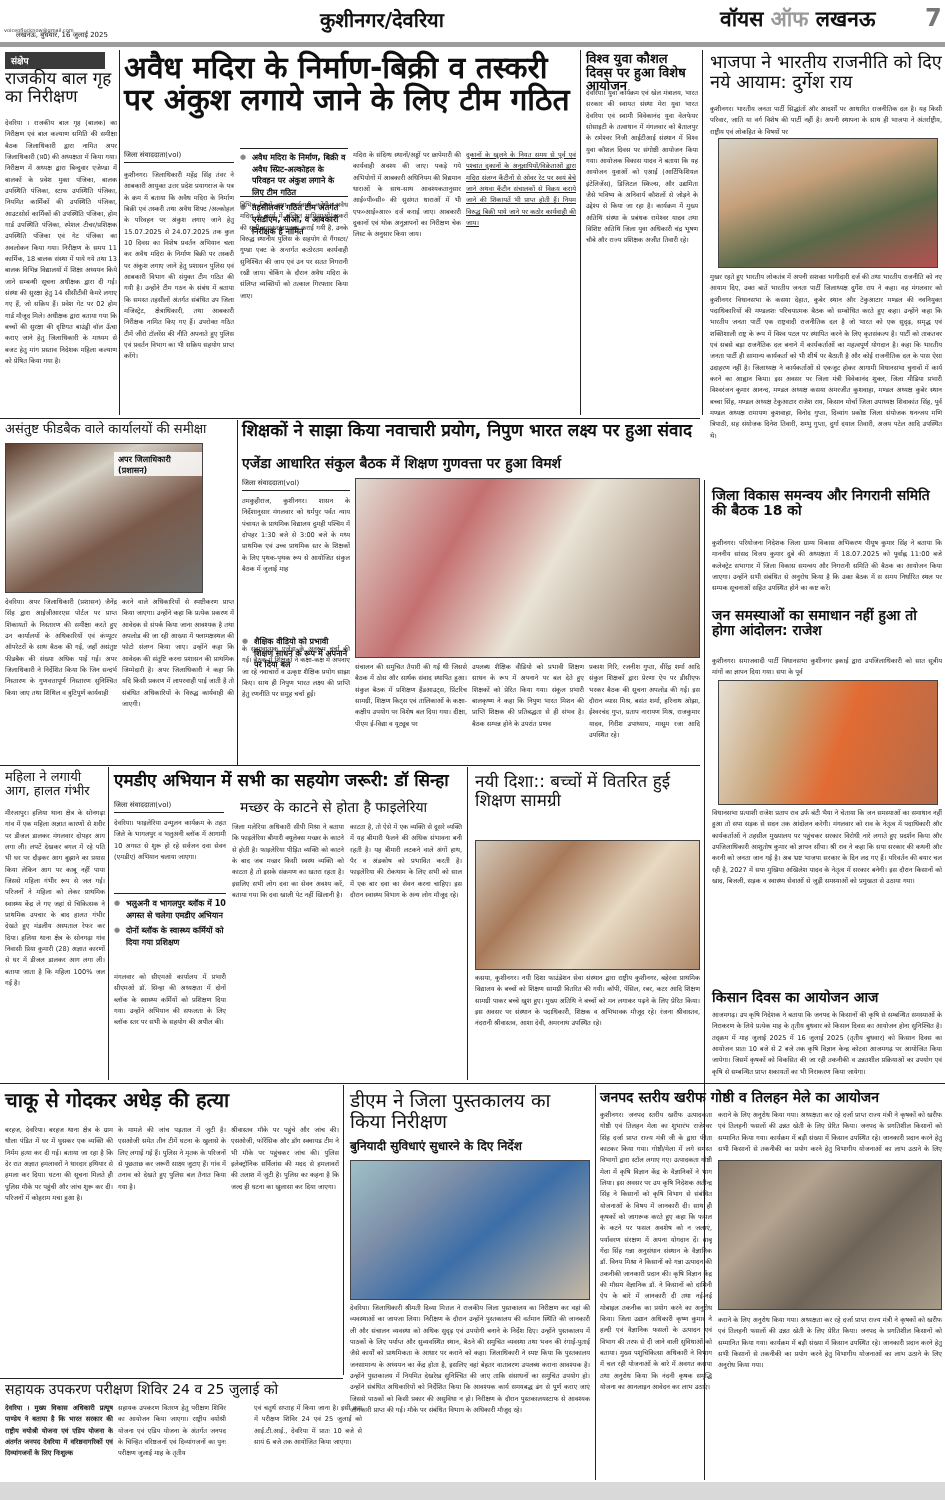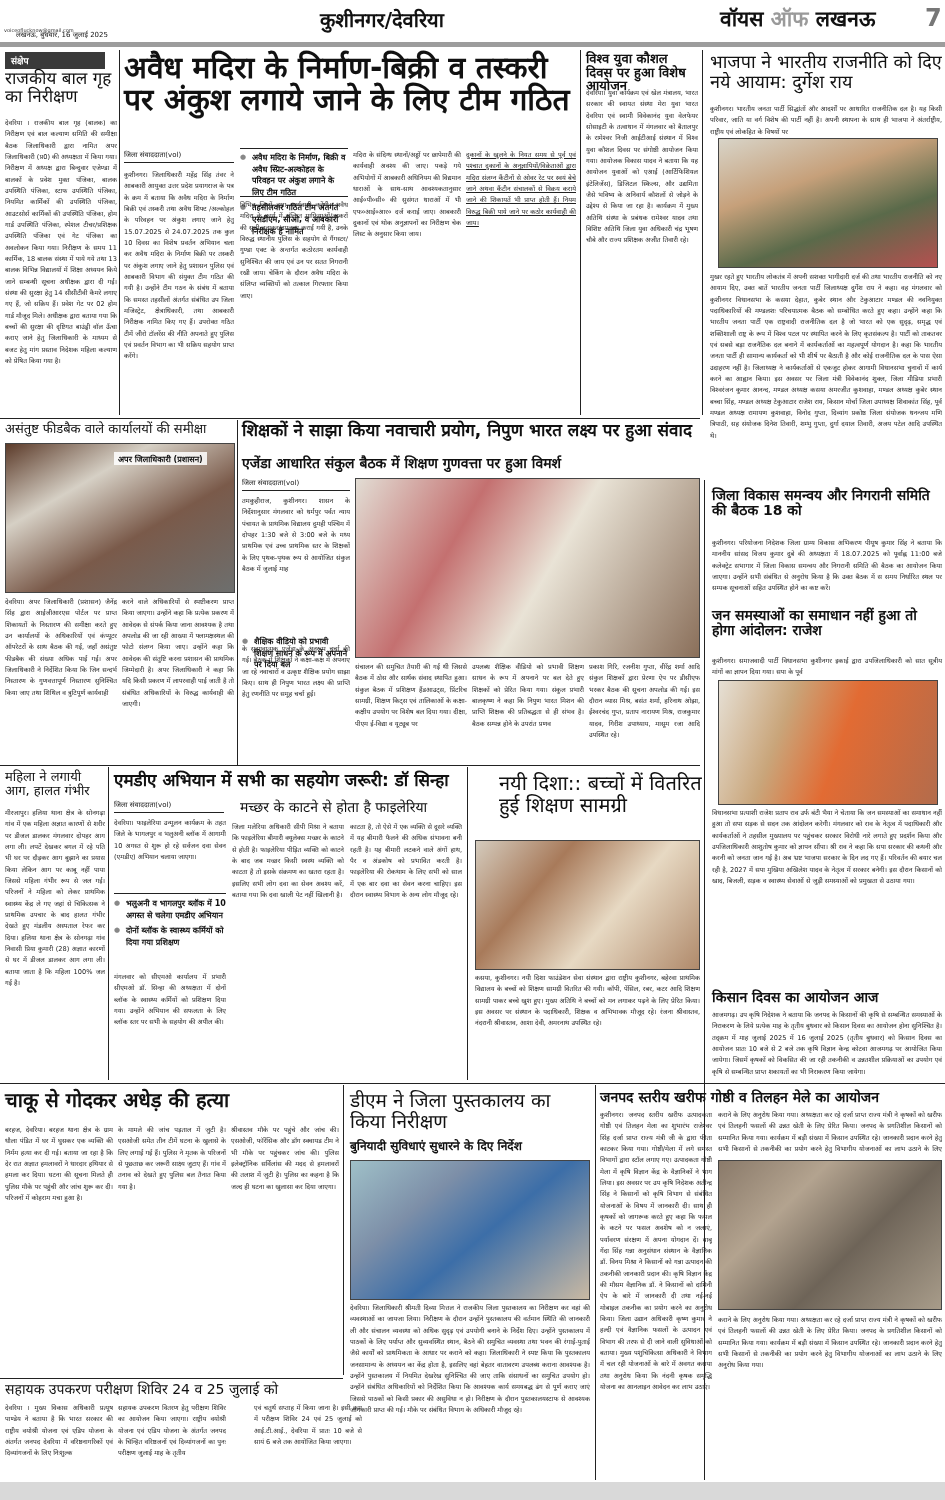--- a/index.html
+++ b/index.html
@@ -72,21 +72,21 @@
 <div class="abs body-text" style="left:586px;top:88px;width:112px;height:325px;overflow:hidden;">देवरिया। युवा कार्यक्रम एवं खेल मंत्रालय, भारत सरकार की स्वायत संस्था मेरा युवा भारत देवरिया एवं स्वामी विवेकानंद युवा वेलफेयर सोसाइटी के तत्वाधान में मंगलवार को बैतालपुर के रामेश्वर निजी आईटीआई संस्थान में विश्व युवा कौशल दिवस पर संगोष्ठी आयोजन किया गया। आयोजक विकास यादव ने बताया कि यह आयोजन युवाओं को एआई (आर्टिफिशियल इंटेलिजेंस), डिजिटल स्किल्स, और उद्यमिता जैसे भविष्य के अनिवार्य कौशलों से जोड़ने के उद्देश्य से किया जा रहा है। कार्यक्रम में मुख्य अतिथि संस्था के प्रबंधक रामेश्वर यादव तथा विशिष्ट अतिथि जिला युवा अधिकारी चंद्र भूषण चौबे और राज्य प्रशिक्षक अजीत तिवारी रहे।</div>
 <div class="abs vline" style="left:702px;top:50px;height:365px;"></div>
 
 <div class="abs head-light" style="left:710px;top:52px;width:232px;font-size:18px;">भाजपा ने भारतीय राजनीति को दिए नये आयाम: दुर्गेश राय</div>
 <div class="abs body-text" style="left:710px;top:104px;width:232px;">कुशीनगर। भारतीय जनता पार्टी सिद्धांतों और आदर्शों पर आधारित राजनीतिक दल है। यह किसी परिवार, जाति या वर्ग विशेष की पार्टी नहीं है। अपनी स्थापना के साथ ही भाजपा ने अंतर्राष्ट्रीय, राष्ट्रीय एवं लोकहित के विषयों पर</div>
 <div class="abs photo p2" style="left:718px;top:138px;width:220px;height:130px;"></div>
 <div class="abs body-text" style="left:710px;top:272px;width:232px;height:208px;overflow:hidden;">मुखर रहते हुए भारतीय लोकतंत्र में अपनी सशक्त भागीदारी दर्ज की तथा भारतीय राजनीति को नए आयाम दिए, उक्त बातें भारतीय जनता पार्टी जिलाध्यक्ष दुर्गेश राय ने कहा। वह मंगलवार को कुशीनगर विधानसभा के कसया देहात, कुबेर स्थान और टेकुआटार मण्डल की नवनियुक्त पदाधिकारियों की मण्डलशः परिचयात्मक बैठक को सम्बोधित करते हुए कहा। उन्होंने कहा कि भारतीय जनता पार्टी एक राष्ट्रवादी राजनीतिक दल है जो भारत को एक सुदृढ़, समृद्ध एवं शक्तिशाली राष्ट्र के रूप में विश्व पटल पर स्थापित करने के लिए कृतसंकल्प है। पार्टी को ताकतवर एवं सबसे बड़ा राजनैतिक दल बनाने में कार्यकर्ताओं का महत्वपूर्ण योगदान है। कहा कि भारतीय जनता पार्टी ही सामान्य कार्यकर्ता को भी शीर्ष पर बैठाती है और कोई राजनीतिक दल के पास ऐसा उदाहरण नहीं है। जिलाध्यक्ष ने कार्यकर्ताओं से एकजुट होकर आगामी विधानसभा चुनावों में कार्य करने का आह्वान किया। इस अवसर पर जिला मंत्री विवेकानंद शुक्ल, जिला मीडिया प्रभारी विश्वरंजन कुमार आनन्द, मण्डल अध्यक्ष कसया अमरजीत कुशवाहा, मण्डल अध्यक्ष कुबेर स्थान बच्चा सिंह, मण्डल अध्यक्ष टेकुआटार राजेश राय, किसान मोर्चा जिला उपाध्यक्ष शिवाकांत सिंह, पूर्व मण्डल अध्यक्ष रामायण कुशवाहा, विनोद गुप्ता, दिव्यांग प्रकोष्ठ जिला संयोजक धनन्जय मणि त्रिपाठी, सह संयोजक दिनेश तिवारी, शम्भु गुप्ता, दुर्गा दयाल तिवारी, अजय पटेल आदि उपस्थित थे।</div>
 
 <div class="abs hline" style="left:0;top:418px;width:700px;"></div>
 <div class="abs head-light" style="left:5px;top:422px;width:230px;font-size:13px;">असंतुष्ट फीडबैक वाले कार्यालयों की समीक्षा</div>
-<div class="abs photo p4" style="left:5px;top:443px;width:230px;height:150px;text-decoration:underline;">
+<div class="abs photo p4" style="left:5px;top:443px;width:198px;height:150px;text-decoration:underline;">
   <span class="cap" style="left:108px;top:8px;">अपर जिलाधिकारी (प्रशासन)</span>
 </div>
 <div class="abs body-text" style="left:5px;top:597px;width:112px;height:165px;overflow:hidden;">देवरिया। अपर जिलाधिकारी (प्रशासन) जैनेंद्र सिंह द्वारा आईजीआरएस पोर्टल पर प्राप्त शिकायतों के निस्तारण की समीक्षा करते हुए उन कार्यालयों के अधिकारियों एवं कंप्यूटर ऑपरेटरों के साथ बैठक की गई, जहाँ असंतुष्ट फीडबैक की संख्या अधिक पाई गई। अपर जिलाधिकारी ने निर्देशित किया कि जिन सन्दर्भ निस्तारण के गुणवत्तापूर्ण निस्तारण सुनिश्चित किया जाए तथा शिथिल व त्रुटिपूर्ण कार्यवाही</div>
 <div class="abs body-text" style="left:122px;top:597px;width:112px;height:165px;overflow:hidden;">करने वाले अधिकारियों से स्पष्टीकरण प्राप्त किया जाएगा। उन्होंने कहा कि प्रत्येक प्रकरण में आवेदक से संपर्क किया जाना आवश्यक है तथा अपलोड की जा रही आख्या में फ्लामक्षस्थल की फोटो संलग्न किया जाए। उन्होंने कहा कि आवेदक की संतुष्टि करना प्रशासन की प्राथमिक जिम्मेदारी है। अपर जिलाधिकारी ने कहा कि यदि किसी प्रकरण में लापरवाही पाई जाती है तो संबंधित अधिकारियों के विरुद्ध कार्यवाही की जाएगी।</div>
 <div class="abs vline" style="left:237px;top:420px;height:345px;"></div>
 
 <div class="abs headline" style="left:242px;top:422px;width:458px;font-size:17px;">शिक्षकों ने साझा किया नवाचारी प्रयोग, निपुण भारत लक्ष्य पर हुआ संवाद</div>
 <div class="abs headline" style="left:242px;top:456px;width:458px;font-size:14px;">एजेंडा आधारित संकुल बैठक में शिक्षण गुणवत्ता पर हुआ विमर्श</div>
 <div class="abs byline" style="left:242px;top:478px;width:108px;">जिला संवाददाता(vol)</div>
 <div class="abs body-text" style="left:242px;top:496px;width:108px;height:100px;overflow:hidden;">तमकुहीराज, कुशीनगर। शासन के निर्देशानुसार मंगलवार को धर्मपुर पर्वत न्याय पंचायत के प्राथमिक विद्यालय दुमही पश्चिम में दोपहर 1:30 बजे से 3:00 बजे के मध्य प्राथमिक एवं उच्च प्राथमिक स्तर के शिक्षकों के लिए पृथक-पृथक रूप से आयोजित संकुल बैठक में जुलाई माह</div>
@@ -123,21 +123,21 @@
 <div class="abs hline" style="left:114px;top:893px;width:112px;"></div>
 <ul class="abs bullets" style="left:114px;top:898px;width:112px;">
   <li>भलुअनी व भागलपुर ब्लॉक में 10 अगस्त से चलेगा एमडीए अभियान</li>
   <li>दोनों ब्लॉक के स्वास्थ्य कर्मियों को दिया गया प्रशिक्षण</li>
 </ul>
 <div class="abs body-text" style="left:114px;top:972px;width:112px;height:108px;overflow:hidden;">मंगलवार को सीएमओ कार्यालय में प्रभारी सीएमओ डॉ. सिन्हा की अध्यक्षता में दोनों ब्लॉक के स्वास्थ्य कर्मियों को प्रशिक्षण दिया गया। उन्होंने अभियान की सफलता के लिए ब्लॉक स्तर पर सभी के सहयोग की अपील की।</div>
 <div class="abs body-text" style="left:232px;top:822px;width:112px;height:258px;overflow:hidden;">जिला मलेरिया अधिकारी सीपी मिश्रा ने बताया कि फाइलेरिया बीमारी क्यूलेक्स मच्छर के काटने से होती है। फाइलेरिया पीड़ित व्यक्ति को काटने के बाद जब मच्छर किसी स्वस्थ व्यक्ति को काटता है तो इसके संक्रमण का खतरा रहता है। इसलिए सभी लोग दवा का सेवन अवश्य करें, बताया गया कि दवा खाली पेट नहीं खिलानी है।</div>
 <div class="abs body-text" style="left:350px;top:822px;width:112px;height:258px;overflow:hidden;">काटता है, तो ऐसे में एक व्यक्ति से दूसरे व्यक्ति में यह बीमारी फैलने की अधिक संभावना बनी रहती है। यह बीमारी लटकने वाले अंगों हाथ, पैर व अंडकोष को प्रभावित करती है। फाइलेरिया की रोकथाम के लिए सभी को साल में एक बार दवा का सेवन करना चाहिए। इस दौरान स्वास्थ्य विभाग के अन्य लोग मौजूद रहे।</div>
 <div class="abs vline" style="left:467px;top:767px;height:313px;"></div>
 
-<div class="abs head-light" style="left:475px;top:772px;width:225px;font-size:20px;margin-left:24px;">नयी दिशा:: बच्चों में वितरित हुई शिक्षण सामग्री</div>
+<div class="abs head-light" style="left:475px;top:772px;width:225px;font-size:17px;">नयी दिशा:: बच्चों में वितरित हुई शिक्षण सामग्री</div>
 <div class="abs photo p6" style="left:475px;top:840px;width:225px;height:130px;"></div>
 <div class="abs body-text" style="left:475px;top:973px;width:225px;height:107px;overflow:hidden;">कसया, कुशीनगर। नयी दिशा फाउंडेशन सेवा संस्थान द्वारा राष्ट्रीय कुशीनगर, बहेरवा प्राथमिक विद्यालय के बच्चों को शिक्षण सामग्री वितरित की गयी। कॉपी, पेंसिल, रबर, कटर आदि शिक्षण सामग्री पाकर बच्चे खुश हुए। मुख्य अतिथि ने बच्चों को मन लगाकर पढ़ने के लिए प्रेरित किया। इस अवसर पर संस्थान के पदाधिकारी, शिक्षक व अभिभावक मौजूद रहे। रंजना श्रीवास्तव, नंदरानी श्रीवास्तव, आशा देवी, अमरनाथ उपस्थित रहे।</div>
 
 <div class="abs hline" style="left:0;top:1083px;width:945px;"></div>
 <div class="abs headline" style="left:5px;top:1090px;width:330px;font-size:20px;">चाकू से गोदकर अधेड़ की हत्या</div>
 <div class="abs body-text" style="left:5px;top:1125px;width:108px;height:250px;overflow:hidden;">बरहज, देवरिया। बरहज थाना क्षेत्र के ग्राम धौला पंडित में घर में घुसकर एक व्यक्ति की निर्मम हत्या कर दी गई। बताया जा रहा है कि देर रात अज्ञात हमलावरों ने धारदार हथियार से हमला कर दिया। घटना की सूचना मिलते ही पुलिस मौके पर पहुंची और जांच शुरू कर दी। परिजनों में कोहराम मचा हुआ है।</div>
 <div class="abs body-text" style="left:118px;top:1125px;width:108px;height:250px;overflow:hidden;">के मामले की जांच पड़ताल में जुटी है। एसओजी समेत तीन टीमें घटना के खुलासे के लिए लगाई गई हैं। पुलिस ने मृतक के परिजनों से पूछताछ कर जरूरी साक्ष्य जुटाए हैं। गांव में तनाव को देखते हुए पुलिस बल तैनात किया गया है।</div>
 <div class="abs body-text" style="left:231px;top:1125px;width:108px;height:250px;overflow:hidden;">श्रीवास्तव मौके पर पहुंचे और जांच की। एसओजी, फॉरेंसिक और डॉग स्क्वायड टीम ने भी मौके पर पहुंचकर जांच की। पुलिस इलेक्ट्रॉनिक सर्विलांस की मदद से हमलावरों की तलाश में जुटी है। पुलिस का कहना है कि जल्द ही घटना का खुलासा कर दिया जाएगा।</div>
 <div class="abs vline" style="left:343px;top:1085px;height:290px;"></div>
 
@@ -148,17 +148,17 @@
 <div class="abs vline" style="left:595px;top:1085px;height:395px;"></div>
 
 <div class="abs headline" style="left:600px;top:1090px;width:342px;font-size:14px;">जनपद स्तरीय खरीफ गोष्ठी व तिलहन मेले का आयोजन</div>
 <div class="abs body-text" style="left:600px;top:1110px;width:112px;height:370px;overflow:hidden;">कुशीनगर। जनपद स्तरीय खरीफ उत्पादकता गोष्ठी एवं तिलहन मेला का शुभारंभ राजेश्वर सिंह दर्जा प्राप्त राज्य मंत्री जी के द्वारा फीता काटकर किया गया। गोष्ठी/मेला में लगे समस्त विभागों द्वारा स्टॉल लगाए गए। उत्पादकता गोष्ठी मेला में कृषि विज्ञान केंद्र के वैज्ञानिकों ने भाग लिया। इस अवसर पर उप कृषि निदेशक अतीन्द्र सिंह ने किसानों को कृषि विभाग से संबंधित योजनाओं के विषय में जानकारी दी। साथ ही कृषकों को जागरूक करते हुए कहा कि फसल के कटने पर फसल अवशेष को न जलाएं, पर्यावरण संरक्षण में अपना योगदान दें। बाबू गेंदा सिंह गन्ना अनुसंधान संस्थान के वैज्ञानिक डॉ. विनय मिश्रा ने किसानों को गन्ना उत्पादन की तकनीकी जानकारी प्रदान की। कृषि विज्ञान केंद्र की मौसम वैज्ञानिक डॉ. ने किसानों को दामिनी ऐप के बारे में जानकारी दी तथा नई-नई मोबाइल तकनीक का प्रयोग करने का अनुरोध किया। जिला उद्यान अधिकारी कृष्ण कुमार ने हल्दी एवं वैज्ञानिक फसलों के उत्पादन एवं विभाग की तरफ से दी जाने वाली सुविधाओं को बताया। मुख्य पशुचिकित्सा अधिकारी ने विभाग में चल रही योजनाओं के बारे में अवगत कराया तथा अनुरोध किया कि नंदनी कृषक समृद्धि योजना का आनलाइन आवेदन कर लाभ उठाएं।</div>
 <div class="abs body-text" style="left:718px;top:1110px;width:224px;height:45px;overflow:hidden;">कराने के लिए अनुरोध किया गया। अध्यक्षता कर रहे दर्जा प्राप्त राज्य मंत्री ने कृषकों को खरीफ एवं तिलहनी फसलों की उन्नत खेती के लिए प्रेरित किया। जनपद के प्रगतिशील किसानों को सम्मानित किया गया। कार्यक्रम में बड़ी संख्या में किसान उपस्थित रहे। जानकारी प्रदान करने हेतु सभी किसानों से तकनीकी का प्रयोग करने हेतु विभागीय योजनाओं का लाभ उठाने के लिए अनुरोध किया गया।</div>
 <div class="abs photo p1" style="left:718px;top:1160px;width:224px;height:150px;"></div>
 <div class="abs body-text" style="left:718px;top:1315px;width:224px;height:165px;overflow:hidden;">कराने के लिए अनुरोध किया गया। अध्यक्षता कर रहे दर्जा प्राप्त राज्य मंत्री ने कृषकों को खरीफ एवं तिलहनी फसलों की उन्नत खेती के लिए प्रेरित किया। जनपद के प्रगतिशील किसानों को सम्मानित किया गया। कार्यक्रम में बड़ी संख्या में किसान उपस्थित रहे। जानकारी प्रदान करने हेतु सभी किसानों से तकनीकी का प्रयोग करने हेतु विभागीय योजनाओं का लाभ उठाने के लिए अनुरोध किया गया।</div>
 
 <div class="abs hline" style="left:0;top:1378px;width:343px;"></div>
 <div class="abs head-light" style="left:5px;top:1382px;width:340px;font-size:14px;">सहायक उपकरण परीक्षण शिविर 24 व 25 जुलाई को</div>
-<div class="abs body-text" style="left:5px;top:1403px;width:108px;height:77px;overflow:hidden;">देवरिया । मुख्य विकास अधिकारी प्रत्यूष पाण्डेय ने बताया है कि भारत सरकार की राष्ट्रीय वयोश्री योजना एवं एडिप योजना के अंतर्गत जनपद देवरिया में वरिष्ठनागरिकों एवं दिव्यांगजनों के लिए निःशुल्क</div>
+<div class="abs body-text" style="left:5px;top:1403px;width:108px;height:77px;overflow:hidden;font-weight:bold;">देवरिया । मुख्य विकास अधिकारी प्रत्यूष पाण्डेय ने बताया है कि भारत सरकार की राष्ट्रीय वयोश्री योजना एवं एडिप योजना के अंतर्गत जनपद देवरिया में वरिष्ठनागरिकों एवं दिव्यांगजनों के लिए निःशुल्क</div>
 <div class="abs body-text" style="left:118px;top:1403px;width:108px;height:77px;overflow:hidden;">सहायक उपकरण वितरण हेतु परीक्षण शिविर का आयोजन किया जाएगा। राष्ट्रीय वयोश्री योजना एवं एडिप योजना के अंतर्गत जनपद के चिन्हित वरिष्ठजनों एवं दिव्यांगजनों का पुनः परीक्षण जुलाई माह के तृतीय</div>
 <div class="abs body-text" style="left:231px;top:1403px;width:108px;height:77px;overflow:hidden;margin-left:23px;">एवं चतुर्थ सप्ताह में किया जाना है। इसी क्रम में परीक्षण शिविर 24 एवं 25 जुलाई को आई.टी.आई., देवरिया में प्रातः 10 बजे से सायं 6 बजे तक आयोजित किया जाएगा।</div>
 
 <div class="abs footer-bar"></div>
 
 </body></html>

